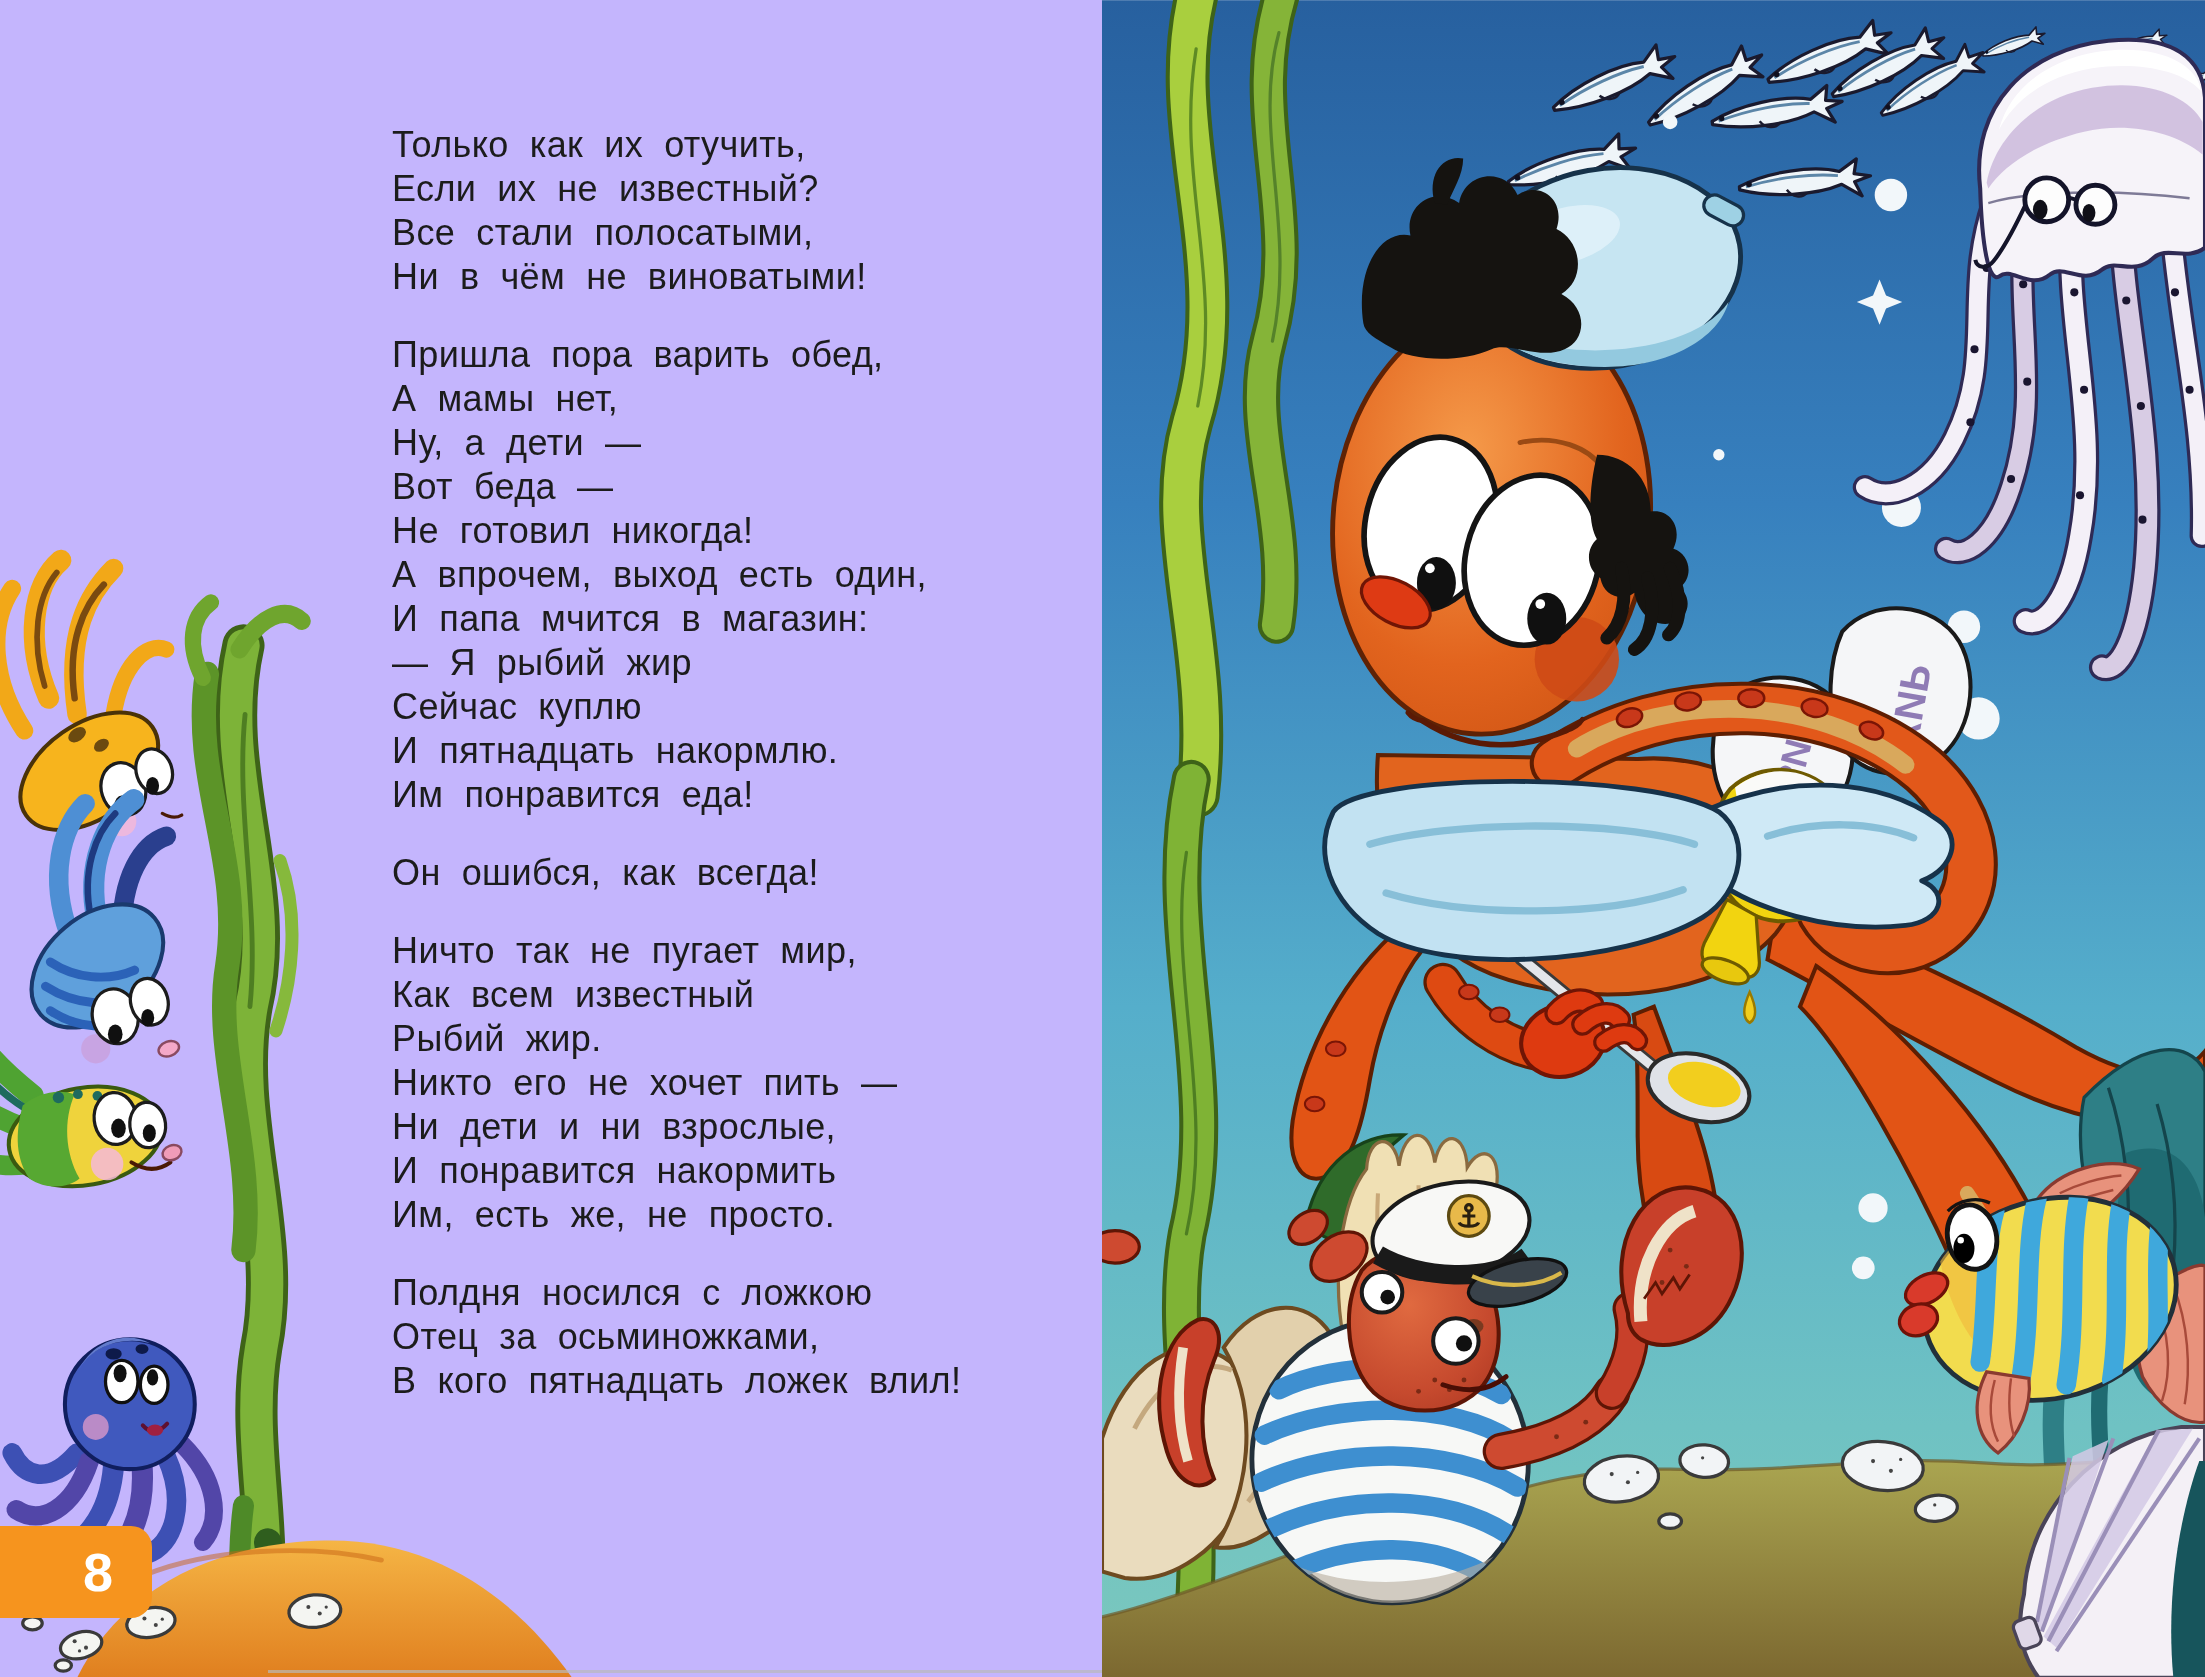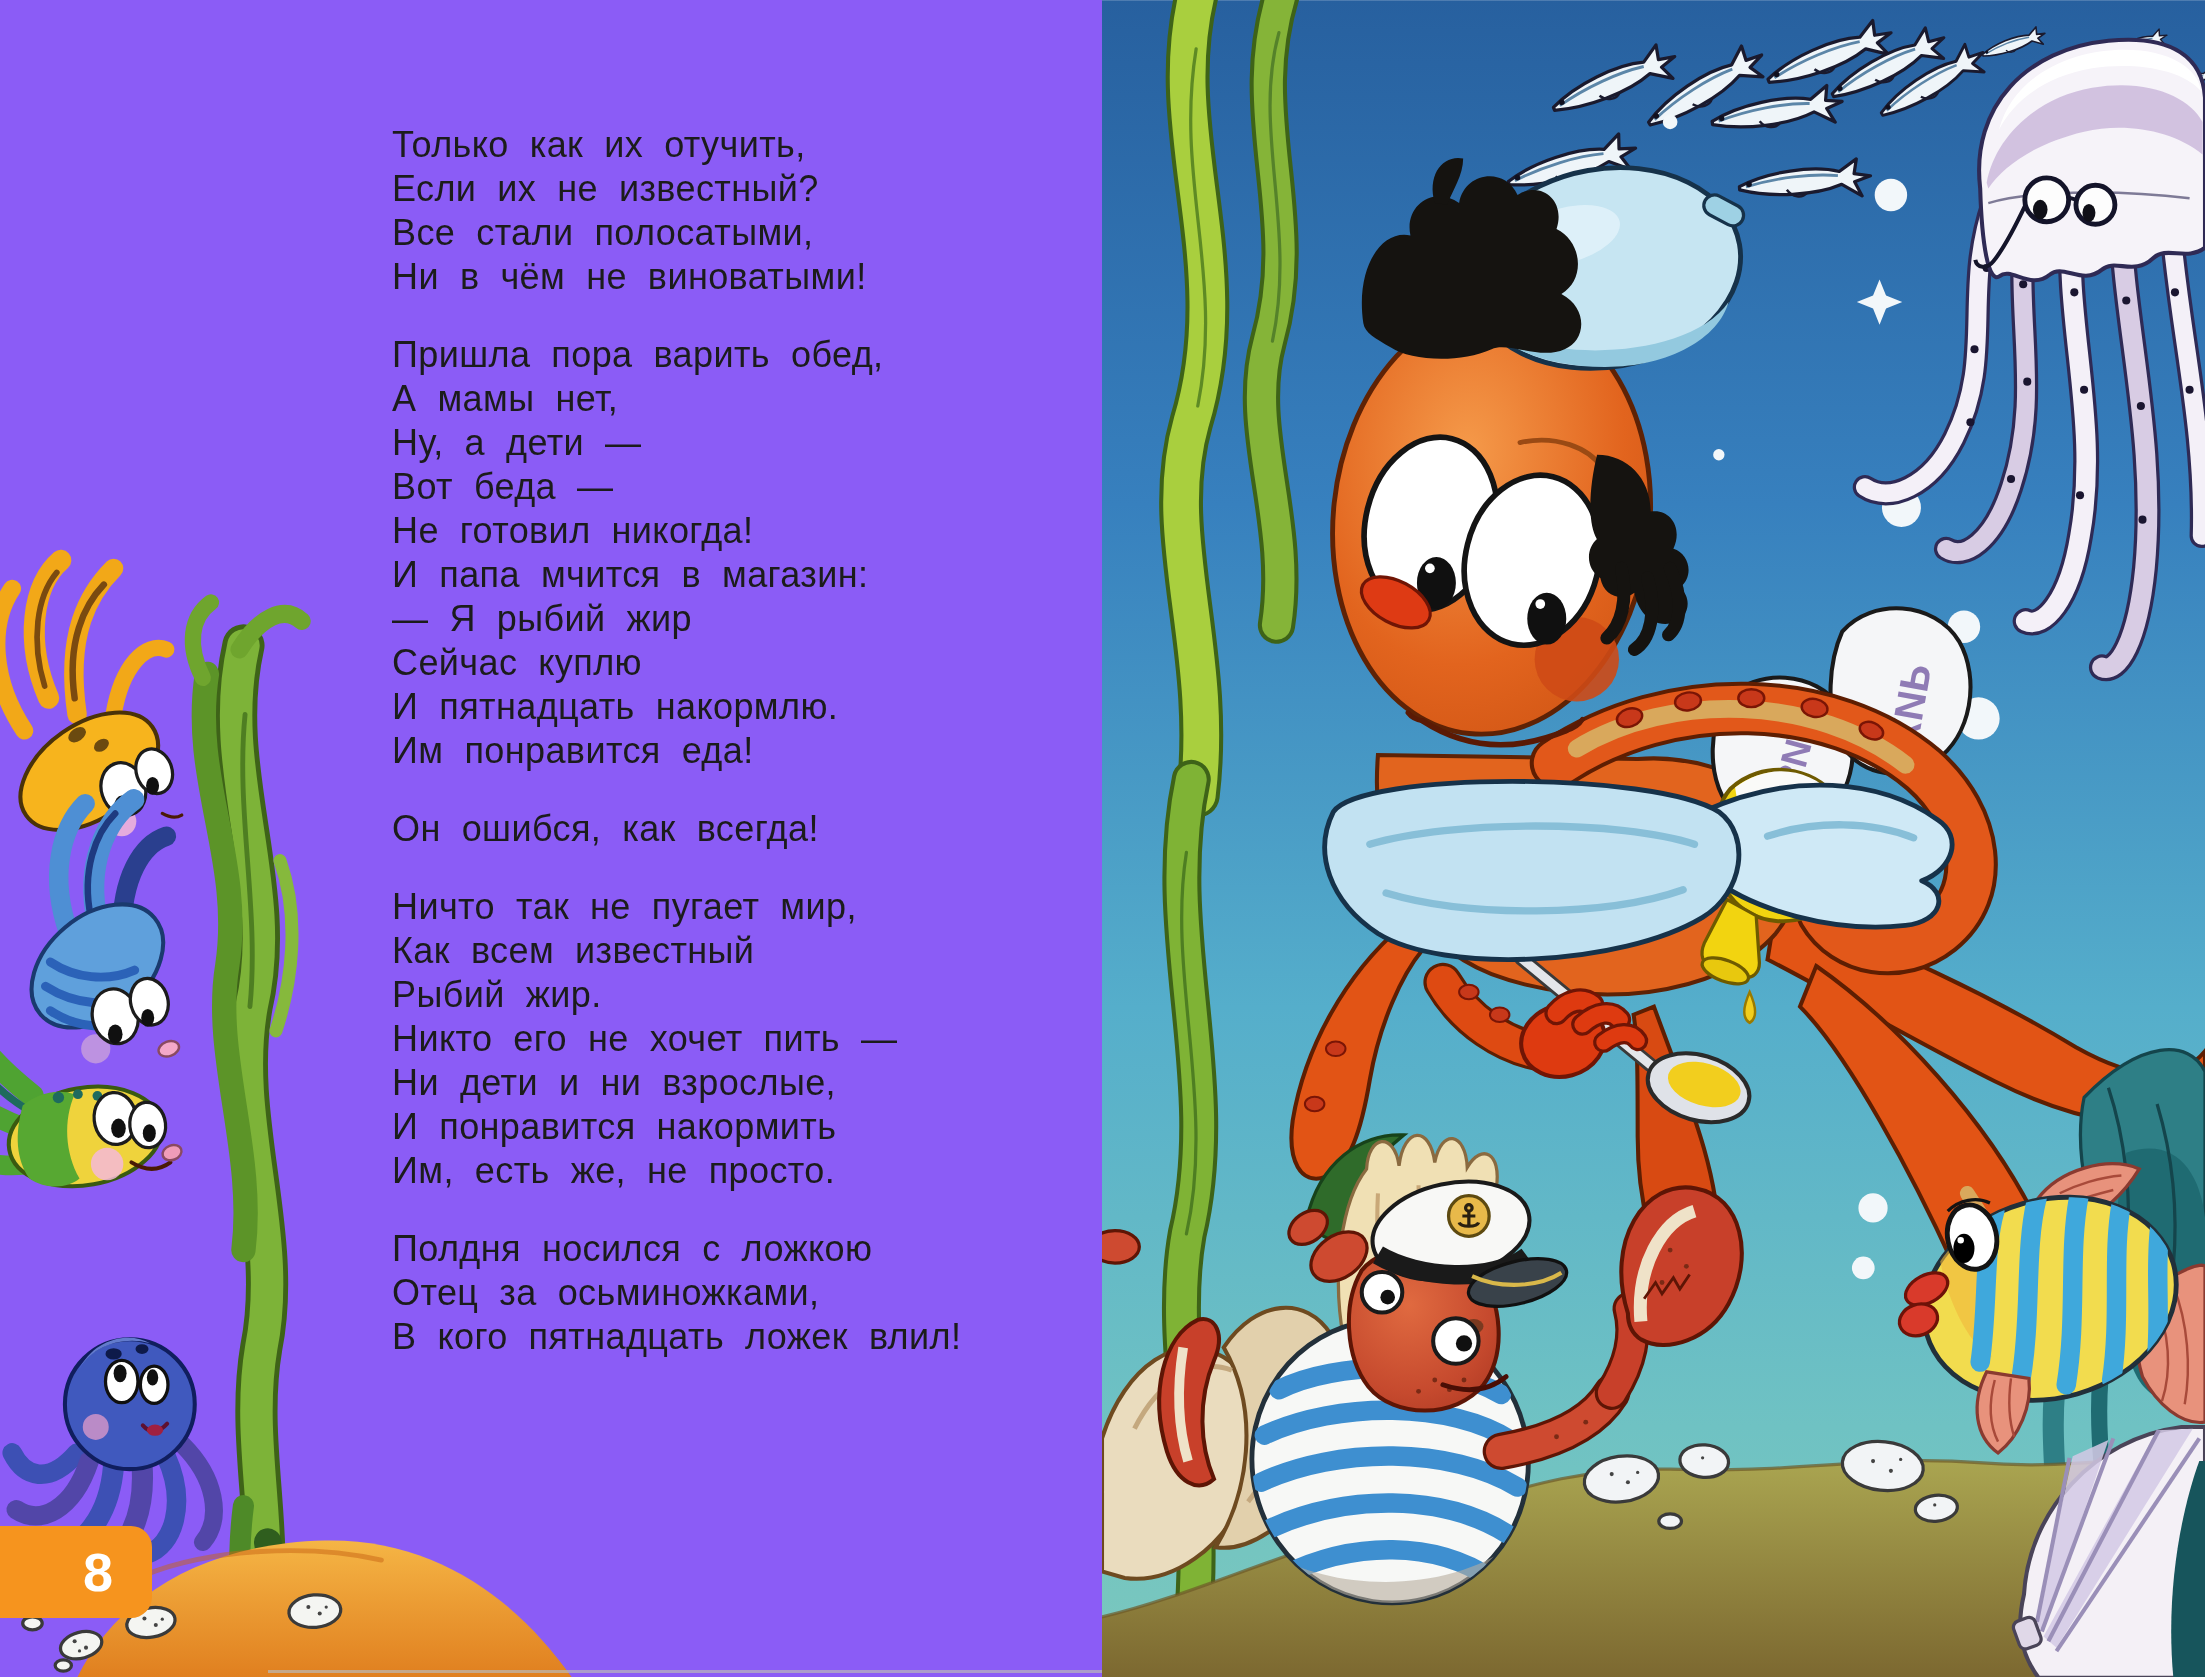--- a/index.html
+++ b/index.html
@@ -1,18 +1,18 @@
 <!DOCTYPE html>
 <html style="font-size:13px"><head>
 <meta charset="utf-8">
 <style>
   html,body{margin:0;padding:0;background:#fff}
   .spread{position:relative;width:2205px;height:1678px;background:#ffffff;overflow:hidden;
           font-family:"Liberation Sans", sans-serif;}
-  .left-page{position:absolute;left:0;top:0;width:1102px;height:1678px;background:#8b5cf6}
+  .left-page{position:absolute;left:0;top:0;width:1102px;height:1678px;background:#c4b5fd}
   .right-page{position:absolute;left:1102px;top:0;width:1103px;height:1678px}
   .art{position:absolute;left:0;top:0}
   .poem{position:absolute;left:392px;top:123px;width:633px;font-size:36px;line-height:44px;
         color:#1c1c1c;word-spacing:10.6px;letter-spacing:0.4px}
   .stanza{margin:0 0 34px 0}
   .line{white-space:nowrap}
   .badge{position:absolute;left:0;top:1526px;width:152px;height:92px;background:#F6941E;
          border-radius:0 21px 21px 0;color:#fff;font-size:54px;font-weight:700;
          display:flex;align-items:center;justify-content:center;padding-left:44px;box-sizing:border-box}
   .page-edge{position:absolute;left:268px;top:1670px;width:834px;height:3.2px;background:#b9b9b9;opacity:.7}
@@ -158,20 +158,21 @@
         <div class="line">Если их не известный?</div>
         <div class="line">Все стали полосатыми,</div>
         <div class="line">Ни в чём не виноватыми!</div>
       </div>
       <div class="stanza">
         <div class="line">Пришла пора варить обед,</div>
         <div class="line">А мамы нет,</div>
         <div class="line">Ну, а дети —</div>
         <div class="line">Вот беда —</div>
         <div class="line">Не готовил никогда!</div>
+        <div class="line">А впрочем, выход есть один,</div>
         <div class="line">И папа мчится в магазин:</div>
         <div class="line">— Я рыбий жир</div>
         <div class="line">Сейчас куплю</div>
         <div class="line">И пятнадцать накормлю.</div>
         <div class="line">Им понравится еда!</div>
       </div>
       <div class="stanza">
         <div class="line">Он ошибся, как всегда!</div>
       </div>
       <div class="stanza">

